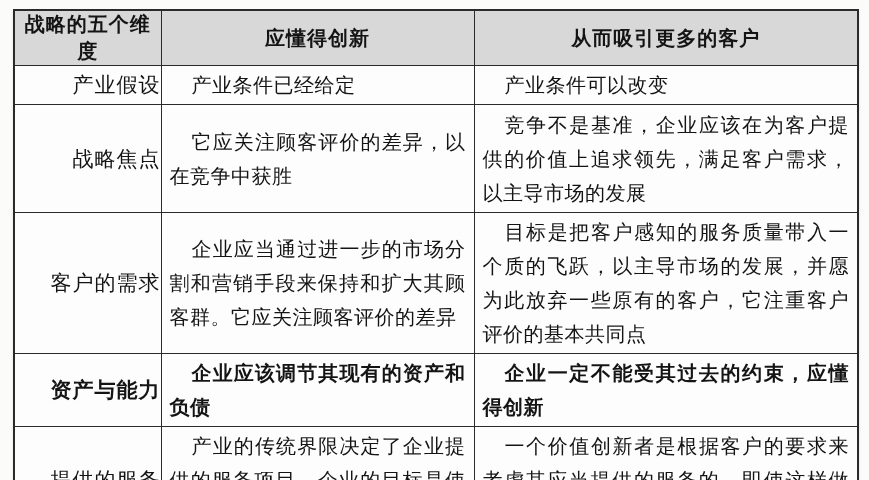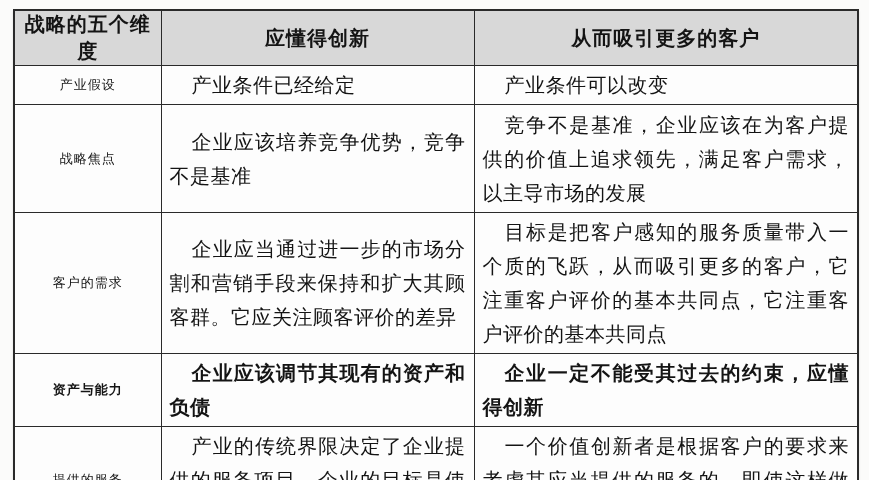--- a/index.html
+++ b/index.html
@@ -39,22 +39,22 @@
   thead th{
     background:var(--header-bg);
     font-family:"Liberation Sans","DejaVu Sans",sans-serif;
     font-weight:700;
     font-size:20px;
     text-align:center;
     height:34px;
     letter-spacing:1px;
   }
   td.dim{
-    text-align:center;
-    font-size:13px;
+    text-align:right;
+    font-size:21px;
     letter-spacing:1px;
   }
   td.para{padding:2px 8px;}
   td.para p{
     margin:0;
     font-size:20px;
     line-height:34px;
     text-align:justify;
     text-indent:1.1em;
     letter-spacing:0.5px;
@@ -87,33 +87,33 @@
         <td class="para">
             <p>产业条件已经给定</p>
           </td>
         <td class="para">
             <p>产业条件可以改变</p>
           </td>
       </tr>
       <tr class="h108">
         <td class="dim">战略焦点</td>
         <td class="para">
-            <p>企业应该培养竞争优势，竞争不是基准</p>
+            <p>它应关注顾客评价的差异，以在竞争中获胜</p>
           </td>
         <td class="para">
             <p>竞争不是基准，企业应该在为客户提供的价值上追求领先，满足客户需求，以主导市场的发展</p>
           </td>
       </tr>
       <tr class="h140">
         <td class="dim">客户的需求</td>
         <td class="para">
             <p>企业应当通过进一步的市场分割和营销手段来保持和扩大其顾客群。它应关注顾客评价的差异</p>
           </td>
         <td class="para">
-            <p>目标是把客户感知的服务质量带入一个质的飞跃，从而吸引更多的客户，它注重客户评价的基本共同点，它注重客户评价的基本共同点</p>
+            <p>目标是把客户感知的服务质量带入一个质的飞跃，以主导市场的发展，并愿为此放弃一些原有的客户，它注重客户评价的基本共同点</p>
           </td>
       </tr>
       <tr class="h38">
         <td class="dim">资产与能力</td>
         <td class="para">
             <p>企业应该调节其现有的资产和负债</p>
           </td>
         <td class="para">
             <p>企业一定不能受其过去的约束，应懂得创新</p>
           </td>

